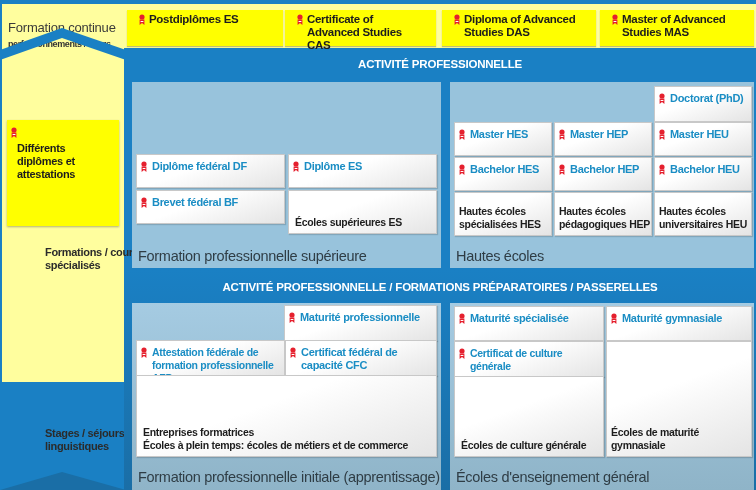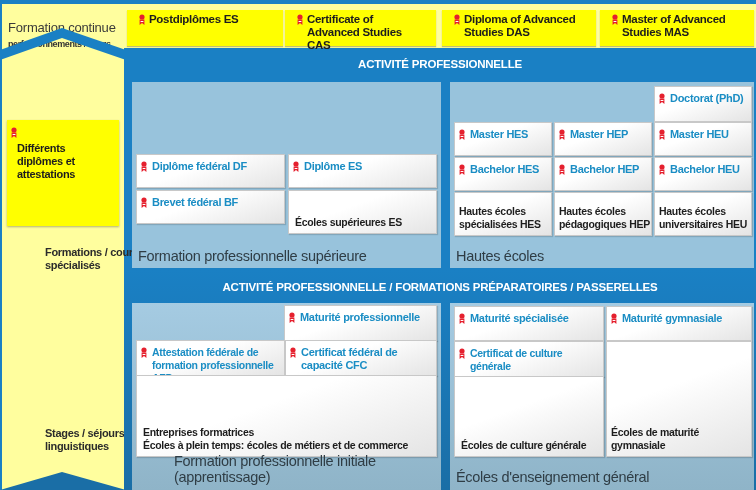--- a/index.html
+++ b/index.html
@@ -2,21 +2,21 @@
 <html><head>
 <meta charset="utf-8">
 <style>
   * { box-sizing: border-box; margin: 0; padding: 0; }
   html, body { width: 756px; height: 490px; overflow: hidden; background: #1a80c4; }
   body { font-family: "Liberation Sans", sans-serif; position: relative; }
 
   .root { position: absolute; left: 0; top: 0; width: 756px; height: 490px; background: #1a80c4; }
 
   
-  .ribbon { position: absolute; left: 2px; top: 4px; width: 122px; height: 486px; background: #fffe9e; }
+  .ribbon { position: absolute; left: 2px; top: 4px; width: 122px; height: 378px; background: #fffe9e; }
   .ribbon-chevron-top { position: absolute; left: 0; top: 24px; width: 126px; height: 40px; }
   .ribbon-chevron-bottom { position: absolute; left: 0; top: 470px; width: 126px; height: 20px; }
   .ribbon-label { position: absolute; left: 6px; color: #2b2b2b; font-family: "Liberation Sans Narrow", "Liberation Sans", sans-serif; font-weight: bold; font-size: 11px; line-height: 13px; letter-spacing: -0.3px; margin-left: 37px; }
   .ribbon-title { position: absolute; left: 6px; top: 16px; font-size: 13px; color: #3a3a3a; letter-spacing: -0.2px; }
   .ribbon-sub { position: absolute; left: 6px; top: 35px; font-size: 9px; font-weight: bold; color: #333; letter-spacing: -0.4px; }
 
   .diff-box { position: absolute; left: 7px; top: 120px; width: 112px; height: 106px; background: #ffff00; box-shadow: 0 1px 2px rgba(0,0,0,0.3); padding: 4px 4px 0 4px; }
   .diff-box .txt { display: inline-block; vertical-align: top; font-weight: bold; font-size: 11px; line-height: 13px; color: #1d1d1d; letter-spacing: -0.3px; margin-left: 6px; }
 
   
@@ -228,21 +228,21 @@
           <svg class="icon-award">
             <use href="#award"></use>
           </svg>
           <span class="blue" style="width:110px;">Certificat fédéral de capacité CFC</span>
         </div>
     </div>
     <div class="card" style="left:4px; top:72px; width:301px; height:82px;">
       <span class="black" style="bottom:17px;margin-top:36px;">Entreprises formatrices</span>
       <span class="black">Écoles à plein temps: écoles de métiers et de commerce</span>
     </div>
-    <div class="panel-title" style="bottom:5px;margin-left:36px;">Formation professionnelle initiale (apprentissage)</div>
+    <div class="panel-title" style="bottom:5px;">Formation professionnelle initiale (apprentissage)</div>
   </div>
 
   <div class="panel" style="left:450px; top:303px; width:304px; height:187px; background: linear-gradient(180deg,#a5cbe2 0%,#8fb4c8 100%);">
     <div class="card" style="left:4px; top:3px; width:150px; height:35px;">
       <div class="row">
           <svg class="icon-award">
             <use href="#award"></use>
           </svg>
           <span class="blue">Maturité spécialisée</span>
         </div>

